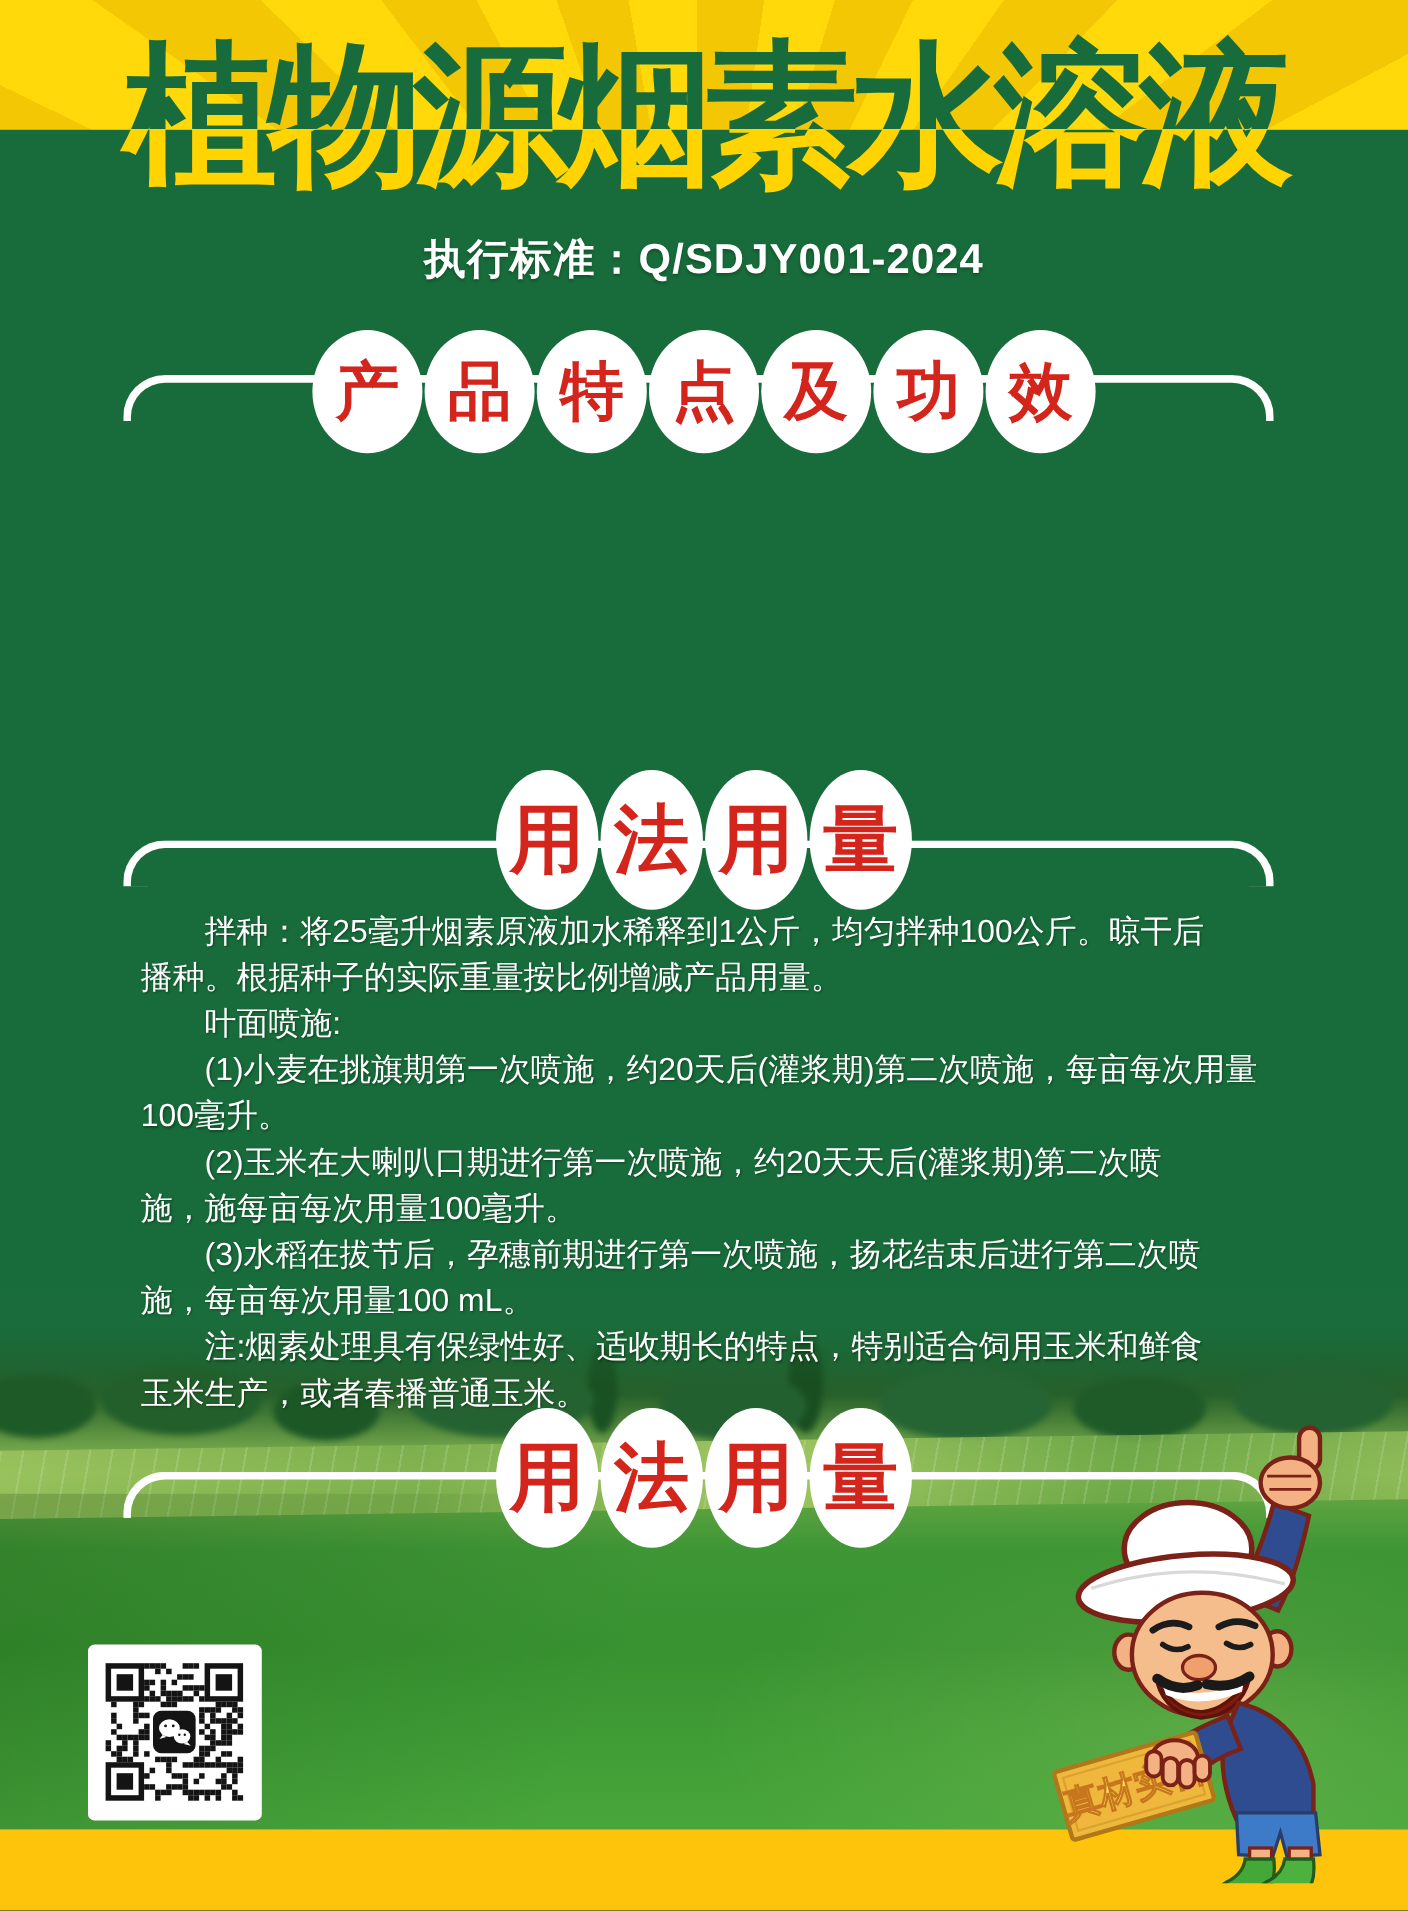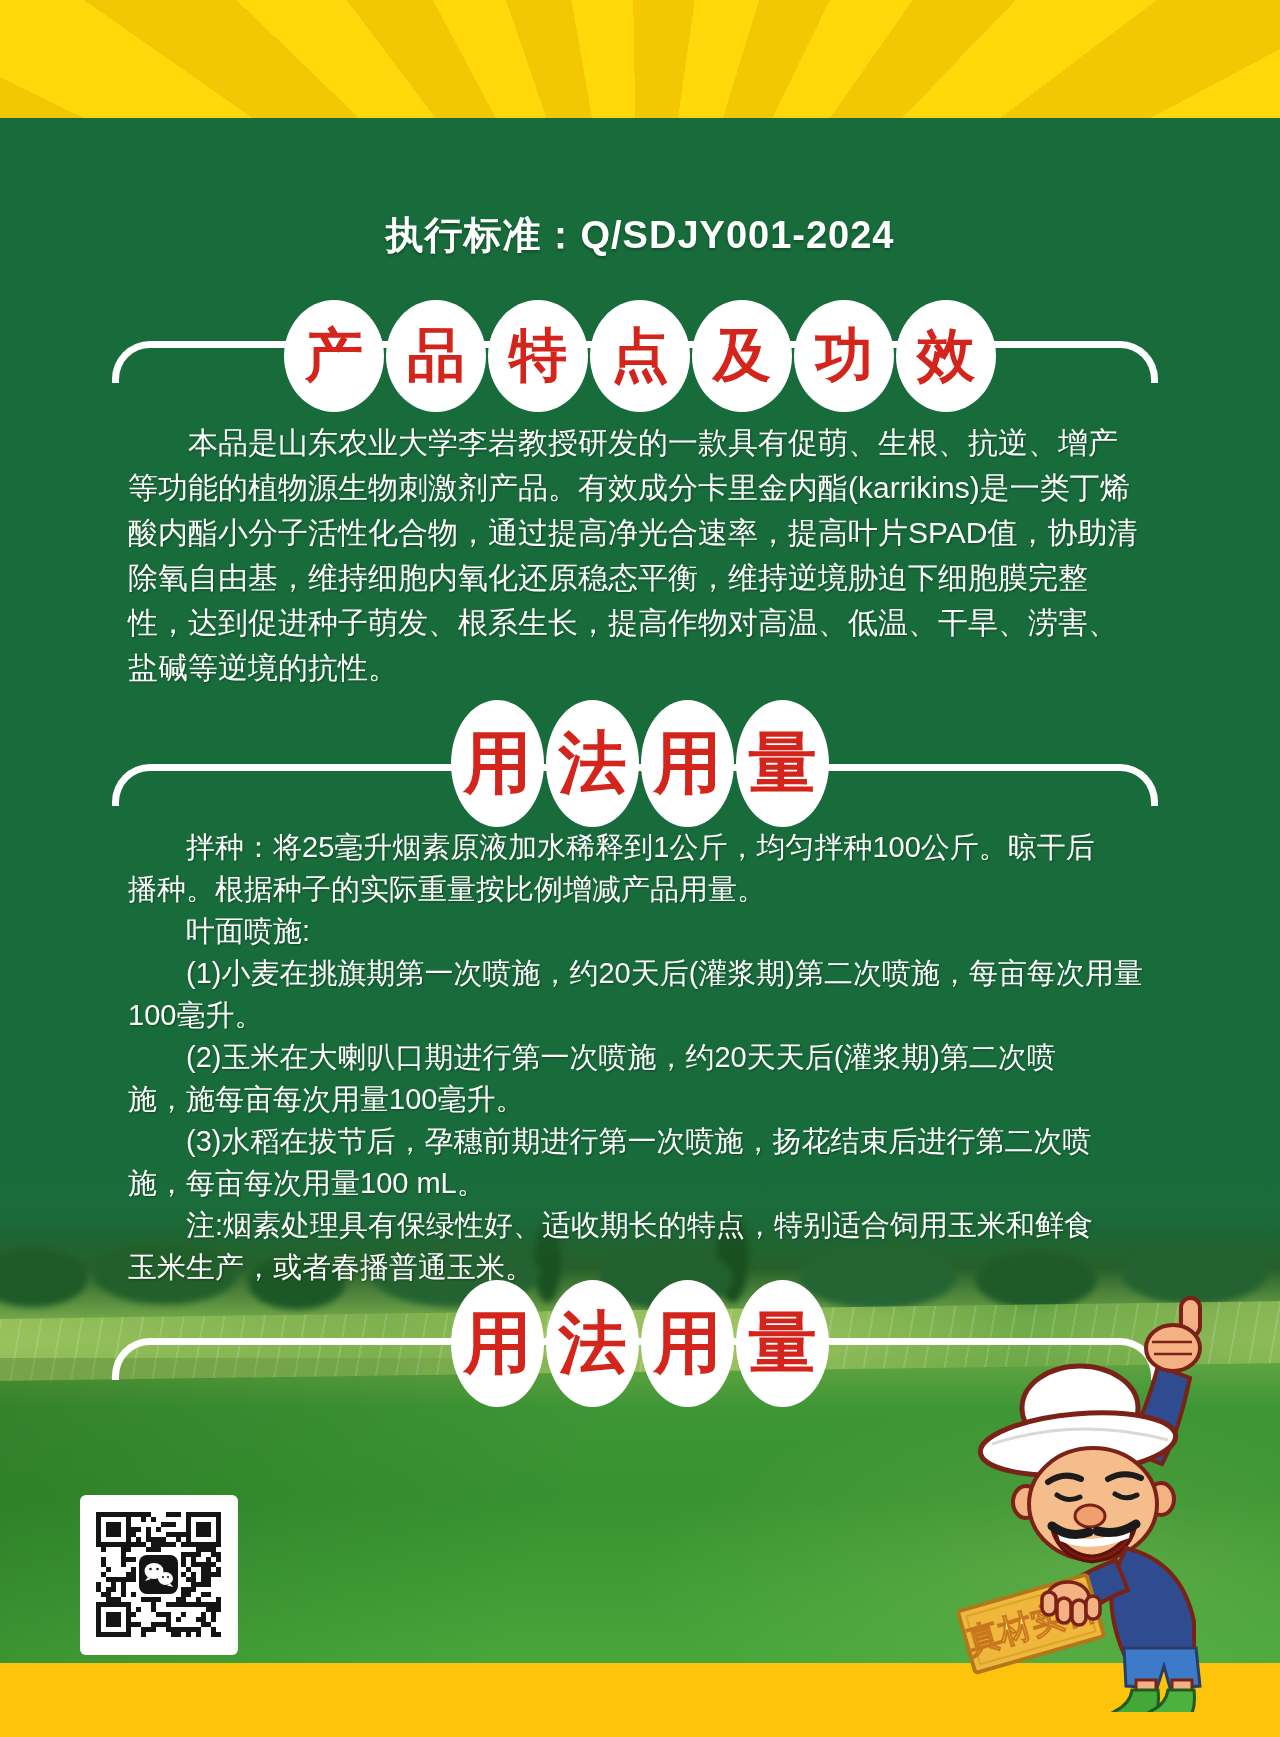--- a/index.html
+++ b/index.html
@@ -114,38 +114,33 @@
 
   <div class="photo">
     <div class="trees"></div>
     <div class="rows"></div>
     <div class="sweep"></div>
   </div>
   <div class="photo-fade"></div>
   <div class="sunburst"></div>
   <div class="bottom-band"></div>
 
+  <h1 class="title">植物源烟素水溶液</h1>
   <div class="standard">执行标准：Q/SDJY001-2024</div>
 
   <div class="rule" style="top:341px"></div>
   <div class="bubbles seven" style="top:300px">
     <span class="bubble">产</span>
     <span class="bubble">品</span>
     <span class="bubble">特</span>
     <span class="bubble">点</span>
     <span class="bubble">及</span>
     <span class="bubble">功</span>
     <span class="bubble">效</span>
   </div>
-  <div class="para para-features">　　本品是山东农业大学李岩教授研发的一款具有促萌、生根、抗逆、增产
-等功能的植物源生物刺激剂产品。有效成分卡里金内酯(karrikins)是一类丁烯
-酸内酯小分子活性化合物，通过提高净光合速率，提高叶片SPAD值，协助清
-除氧自由基，维持细胞内氧化还原稳态平衡，维持逆境胁迫下细胞膜完整
-性，达到促进种子萌发、根系生长，提高作物对高温、低温、干旱、涝害、
-盐碱等逆境的抗性。</div>
 
   <div class="rule" style="top:764px"></div>
   <div class="bubbles four" style="top:700px">
     <span class="bubble">用</span>
     <span class="bubble">法</span>
     <span class="bubble">用</span>
     <span class="bubble">量</span>
   </div>
   <div class="para para-usage">　　拌种：将25毫升烟素原液加水稀释到1公斤，均匀拌种100公斤。晾干后
 播种。根据种子的实际重量按比例增减产品用量。

